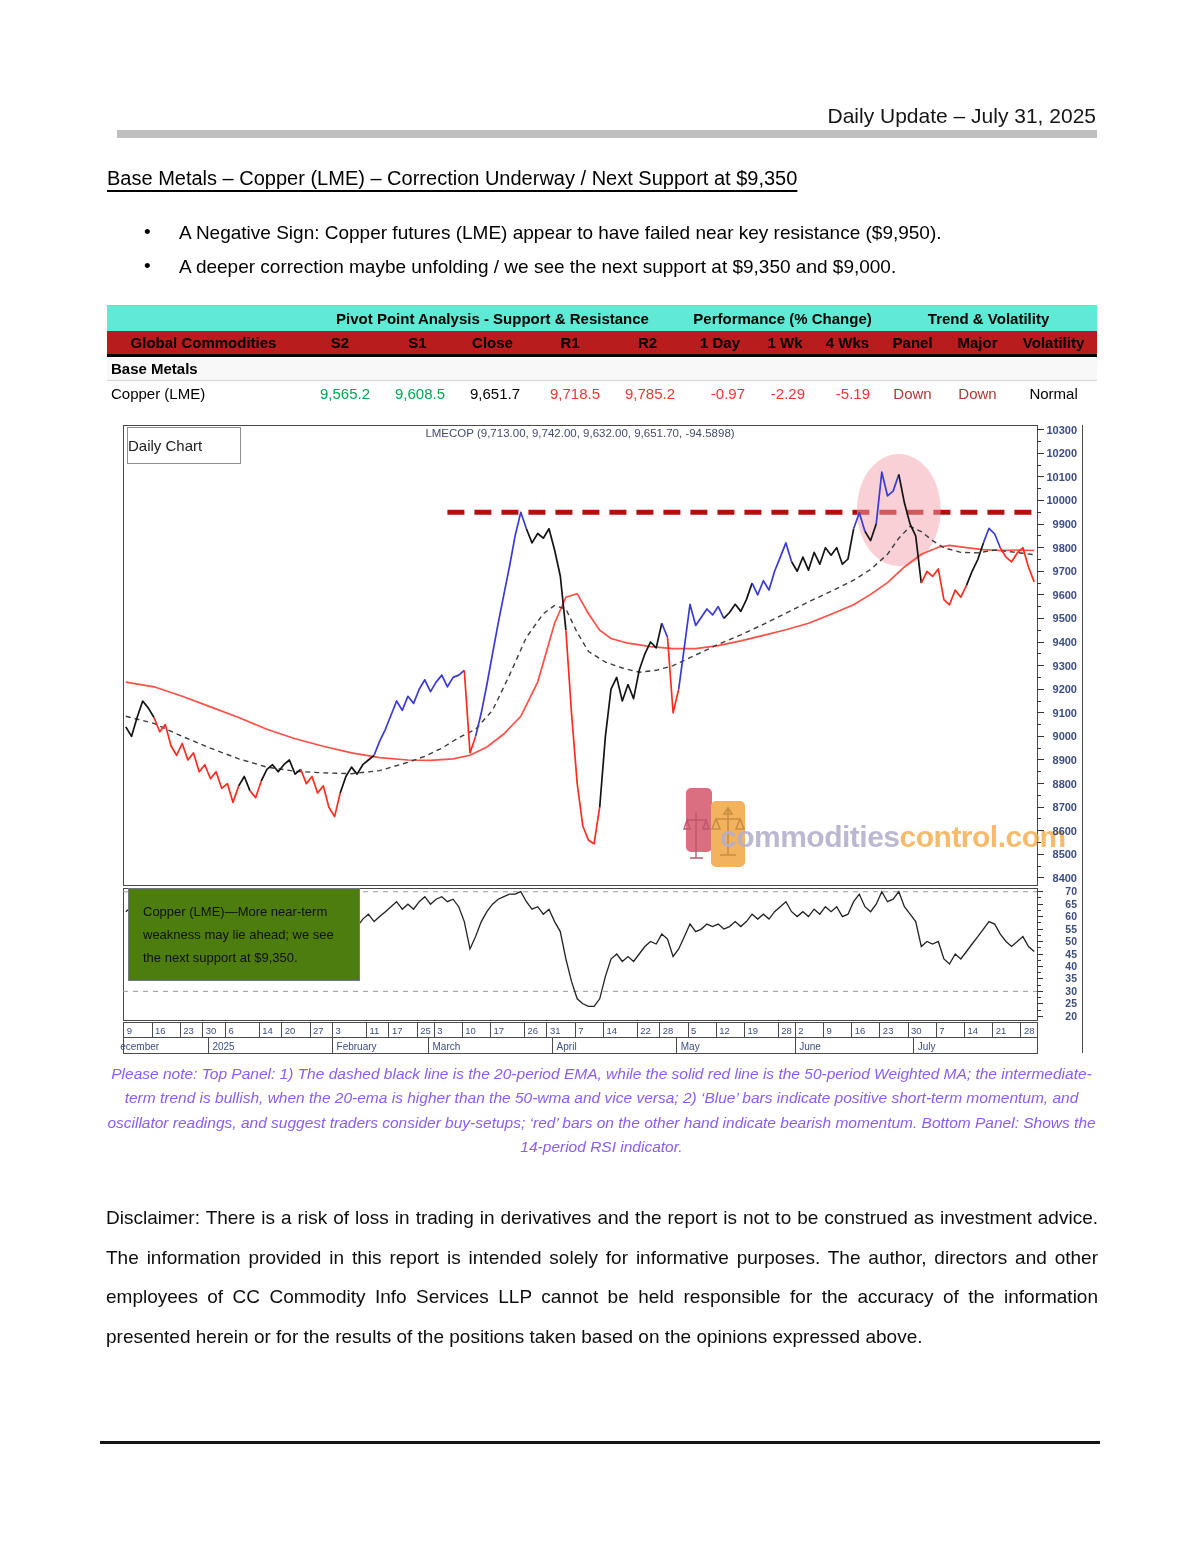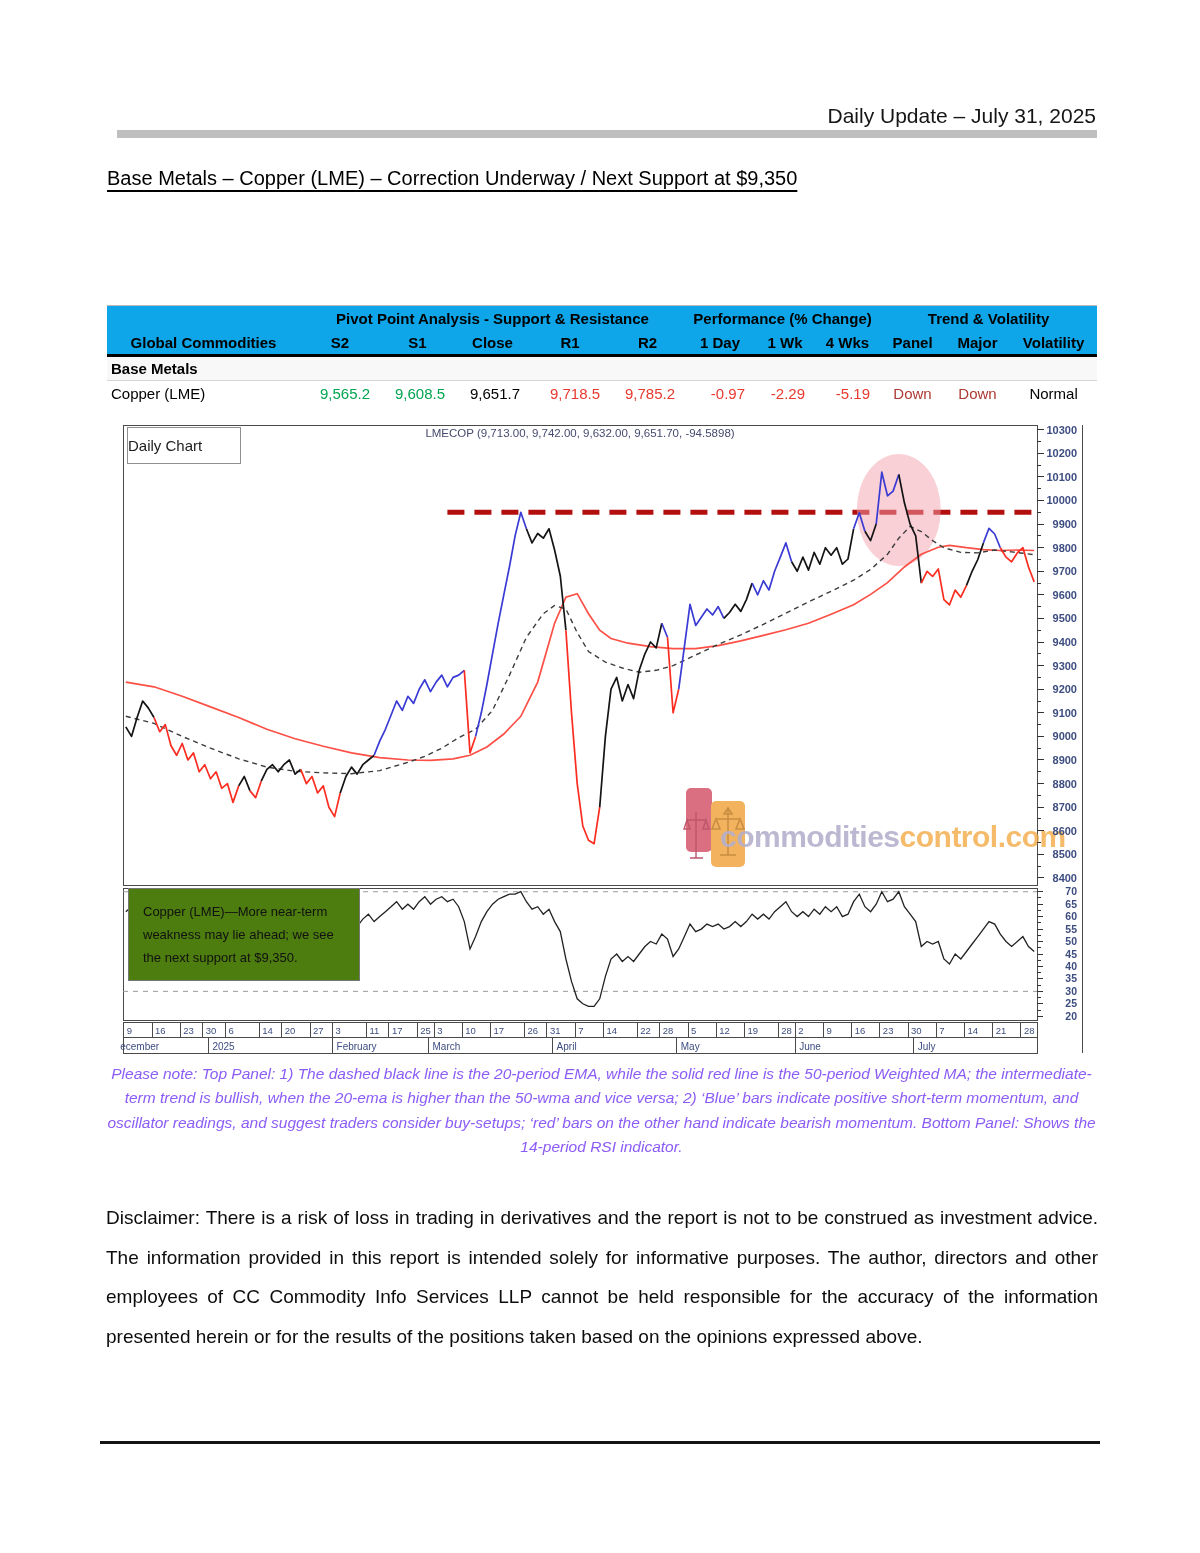--- a/index.html
+++ b/index.html
@@ -5,22 +5,22 @@
   html,body{margin:0;padding:0;background:#ffffff;}
   .page{position:relative;width:1200px;height:1553px;background:#fff;font-family:"Liberation Sans",sans-serif;color:#000;overflow:hidden;}
   .header-title{position:absolute;top:76px;left:100px;right:104px;text-align:right;font-size:21px;color:#151515;margin-top:28px;}
   .divider{position:absolute;top:130px;left:117px;width:980px;height:8px;background:var(--divider-gray,#bfbfbf);}
   .section-title{position:absolute;top:167px;left:107px;font-size:20px;font-weight:normal;text-decoration:underline;text-underline-offset:5px;color:#000;}
   .bullets{position:absolute;top:222px;left:142px;margin:0;padding:0;list-style:none;font-size:19px;width:960px;}
   .bullets li{margin-bottom:12px;padding-left:37px;position:relative;}
   .bullets li::before{content:"\2022";position:absolute;left:2px;top:-1px;font-size:19px;}
   table.pivot{position:absolute;top:305px;left:107px;width:990px;border-collapse:collapse;table-layout:fixed;font-size:15px;border-top:1px solid #b9b9b9;}
   table.pivot th,table.pivot td{overflow:hidden;white-space:nowrap;}
-  tr.grp th{background:#0ea5e9;font-weight:bold;padding:4px 0;text-align:center;font-size:15px;}
-  tr.cols th{background:#0ea5e9;font-weight:bold;padding:3px 6px;border-bottom:3px solid #000;text-align:center;}
+  tr.grp th{background:#5eead4;font-weight:bold;padding:4px 0;text-align:center;font-size:15px;}
+  tr.cols th{background:#b91c1c;font-weight:bold;padding:3px 6px;border-bottom:3px solid #000;text-align:center;}
   tr.cols th.name{text-align:center;}
   tr.section-row td{font-weight:bold;text-align:left;padding:3px 0 3px 4px;background:#f8f8f8;border-bottom:1px solid #d6d6d6;}
   tr.data-row td{padding:4px 6px;}
   td.name{text-align:left;padding-left:4px !important;}
   td.num{text-align:right;padding-right:10px !important;}
   td.ctr{text-align:center;}
   .green{color:var(--green,#00a551);}
   .red{color:var(--red,#e8392f);}
   .dred{color:var(--dark-red,#ac3a32);}
   .chart{position:absolute;top:420px;left:120px;width:965px;height:637px;}
@@ -34,20 +34,24 @@
 </style>
 </head>
 <body>
 
 <div class="page">
 
   <div class="header-title">Daily Update – July 31, 2025</div>
   <div class="divider"></div>
   <div class="section-title">Base Metals – Copper (LME) – Correction Underway / Next Support at $9,350</div>
 
+  <ul class="bullets">
+    <li>A Negative Sign: Copper futures (LME) appear to have failed near key resistance ($9,950).</li>
+    <li>A deeper correction maybe unfolding / we see the next support at $9,350 and $9,000.</li>
+  </ul>
 
   <table class="pivot">
     <colgroup>
       <col style="width:193px">
         <col style="width:80px">
         <col style="width:75px">
         <col style="width:75px">
       <col style="width:80px">
         <col style="width:75px">
         <col style="width:70px">

